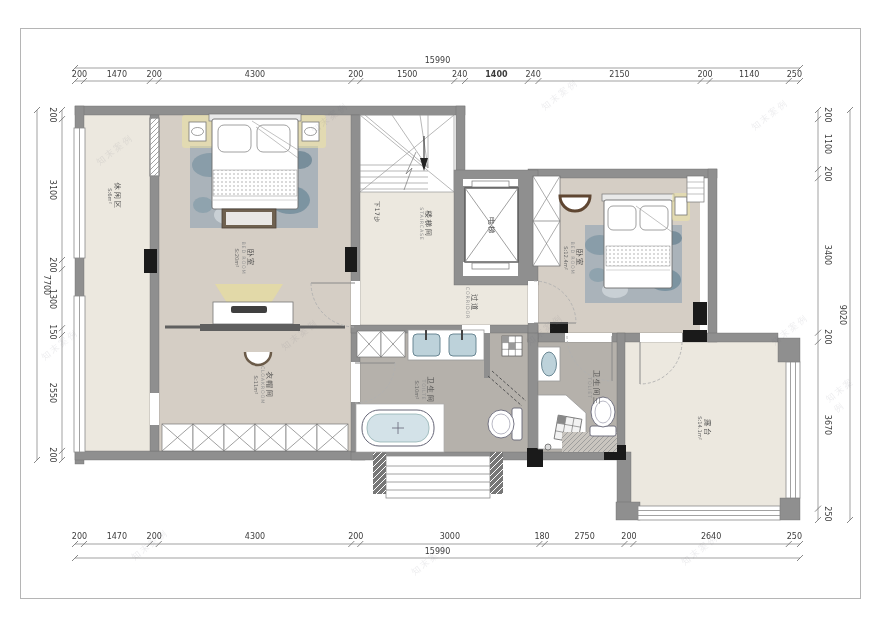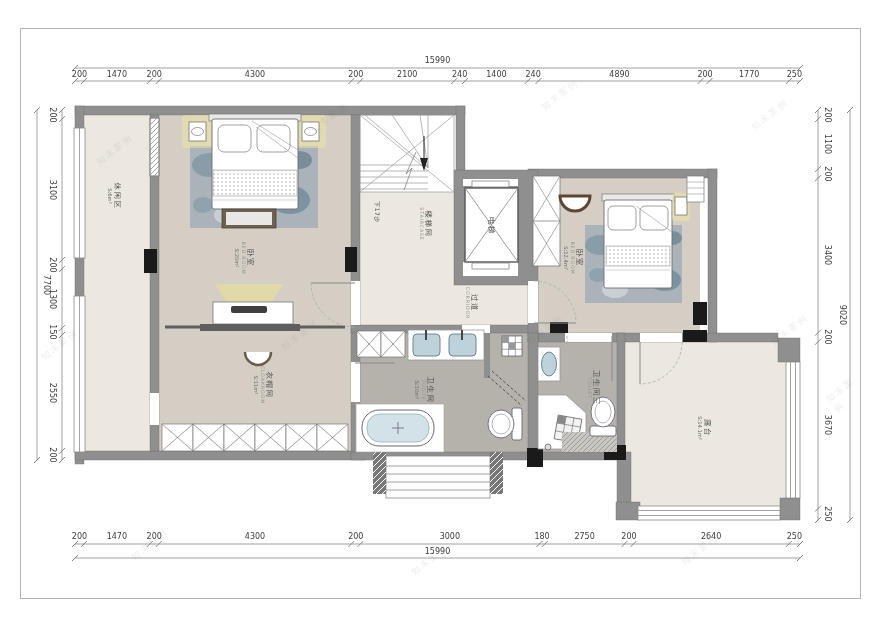--- a/index.html
+++ b/index.html
@@ -427,27 +427,27 @@
       <div class="area">S:14.1m²</div>
     </div>
   </div>
 
   <div class="overlay" id="dim-labels">
       <span class="dim-num" style="left: 79.4781px; top: 74px;">200</span>
       <span class="dim-num" style="left: 116.87px; top: 74px;">1470</span>
       <span class="dim-num" style="left: 154.262px; top: 74px;">200</span>
       <span class="dim-num" style="left: 255.019px; top: 74px;">4300</span>
       <span class="dim-num" style="left: 355.775px; top: 74px;">200</span>
-      <span class="dim-num" style="left: 407.273px; top: 74px;">2100</span>
+      <span class="dim-num" style="left: 407.273px; top: 74px;">1500</span>
       <span class="dim-num" style="left: 459.666px; top: 74px;">240</span>
-      <span class="dim-num" style="left: 496.387px; top: 74px;">1400</span>
+      <span class="dim-num" style="left: 496.387px; top: 74px; font-weight: bold;">1400</span>
       <span class="dim-num" style="left: 533.107px; top: 74px;">240</span>
-      <span class="dim-num" style="left: 619.534px; top: 74px;">4890</span>
+      <span class="dim-num" style="left: 619.534px; top: 74px;">2150</span>
       <span class="dim-num" style="left: 705.065px; top: 74px;">200</span>
-      <span class="dim-num" style="left: 749.174px; top: 74px;">1770</span>
+      <span class="dim-num" style="left: 749.174px; top: 74px;">1140</span>
       <span class="dim-num" style="left: 794.402px; top: 74px;">250</span>
       <span class="dim-num" style="left: 437.5px; top: 60px;">15990</span>
       <span class="dim-num" style="left: 79.4781px; top: 536px;">200</span>
       <span class="dim-num" style="left: 116.87px; top: 536px;">1470</span>
       <span class="dim-num" style="left: 154.262px; top: 536px;">200</span>
       <span class="dim-num" style="left: 255.019px; top: 536px;">4300</span>
       <span class="dim-num" style="left: 355.775px; top: 536px;">200</span>
       <span class="dim-num" style="left: 449.815px; top: 536px;">3000</span>
       <span class="dim-num" style="left: 542.063px; top: 536px;">180</span>
       <span class="dim-num" style="left: 584.605px; top: 536px;">2750</span>

